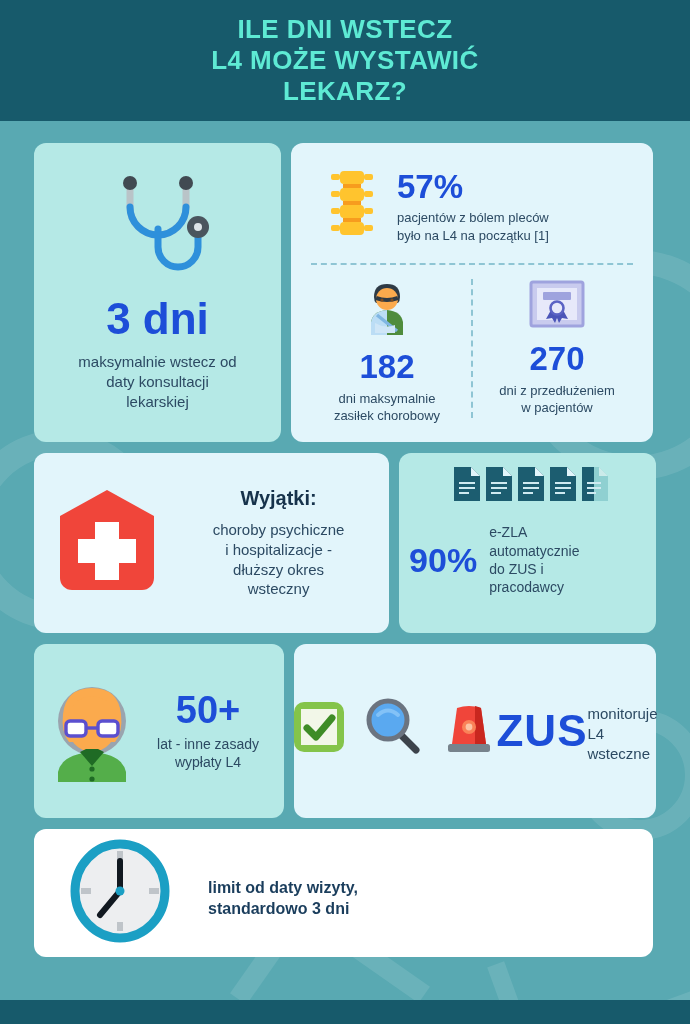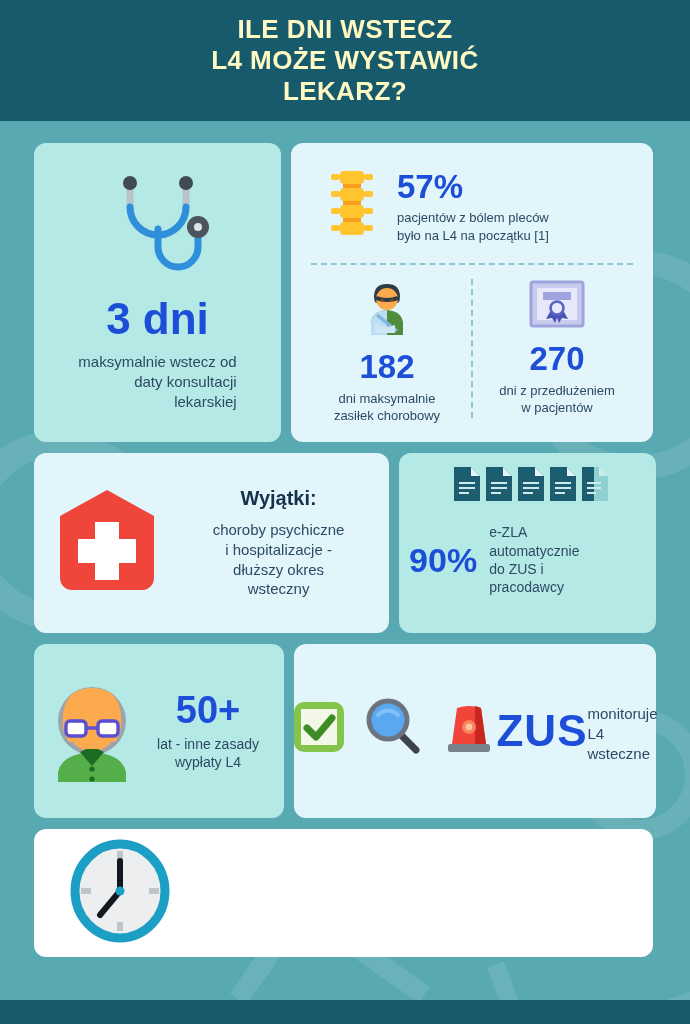--- a/index.html
+++ b/index.html
@@ -32,21 +32,21 @@
   .header {
     position: relative;
     height: 121px;
     background: #175A6B;
     display: flex;
     align-items: center;
     justify-content: center;
     z-index: 3;
   }
   .header-title {
-    color: #fef9c3;
+    color: #5eead4;
     font-size: 26px;
     font-weight: bold;
     line-height: 1.18;
     text-align: center;
     letter-spacing: .4px;
     white-space: pre-line;
   }
 
   
   .footer {
@@ -85,21 +85,21 @@
   }
 
   
   .r1-left {
     width: 247px; height: 299px;
     display: flex; flex-direction: column;
     align-items: center; justify-content: center;
     padding: 10px 28px 16px;
   }
   .r1-left .big-num { font-size: 44px; margin-top: 6px; }
-  .r1-left .sub { font-size: 15px; text-align: right; margin-top: 11px; }
+  .r1-left .sub { font-size: 15px; text-align: center; margin-top: 11px; }
 
   .r1-right {
     width: 362px; height: 299px;
     padding: 18px 16px;
     display: flex; flex-direction: column;
   }
   .pct-block { display: flex; align-items: center; gap: 18px; padding: 6px 4px 0 18px; }
   .pct-text .big-num { font-size: 33px; }
   .pct-text .sub { font-size: 13px; margin-top: 6px; }
 
@@ -411,19 +411,21 @@
           <rect x="49" y="12" width="6" height="9" fill="#BFC4C9"></rect>
           <rect x="49" y="83" width="6" height="9" fill="#BFC4C9"></rect>
           <rect x="13" y="49" width="10" height="6" fill="#BFC4C9"></rect>
           <rect x="81" y="49" width="10" height="6" fill="#BFC4C9"></rect>
           <path d="M52 52 L52 22" stroke="#111820" stroke-width="6" stroke-linecap="round"></path>
           <path d="M52 52 L32 76" stroke="#111820" stroke-width="6" stroke-linecap="round"></path>
           <circle cx="52" cy="52" r="4.5" fill="#1B9FC4"></circle>
         </svg>
       </span>
       <div class="txt">
+        <div class="sub" style="white-space:pre-line">limit od daty wizyty,
+standardowo 3 dni</div>
       </div>
     </div>
   </div>
 
 </div>
 
 <div class="footer"></div>
 
 </body></html>

